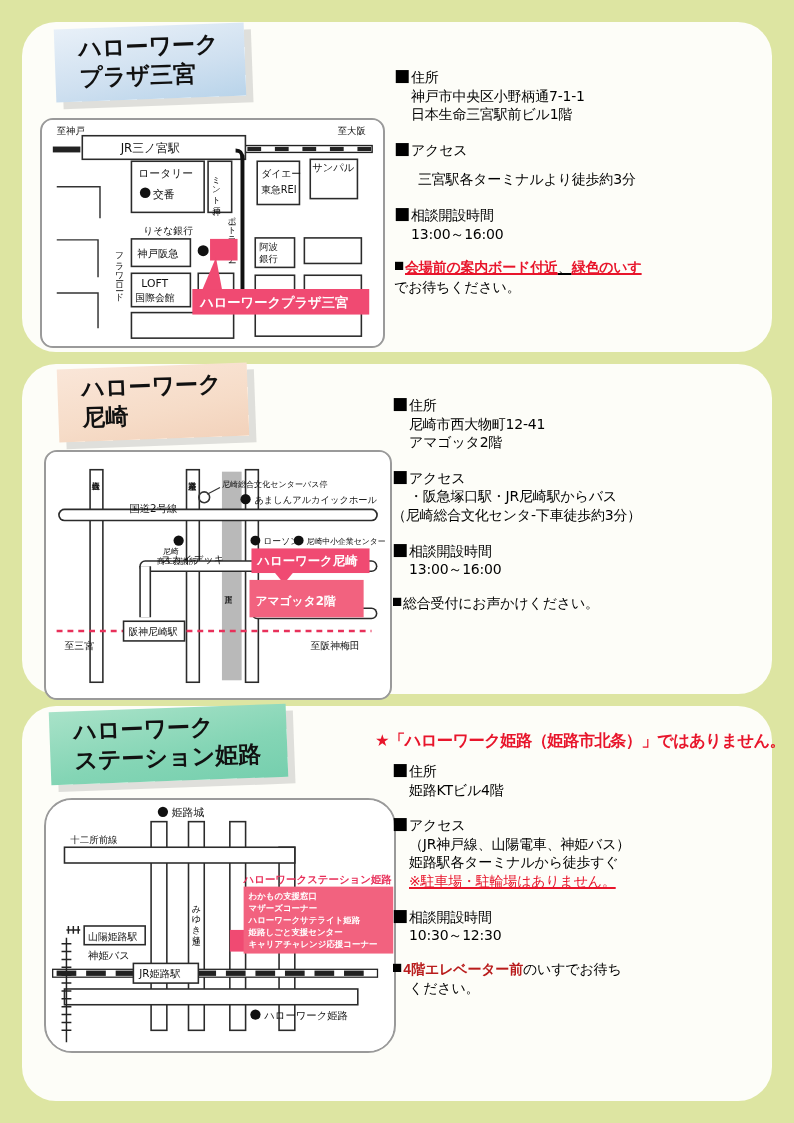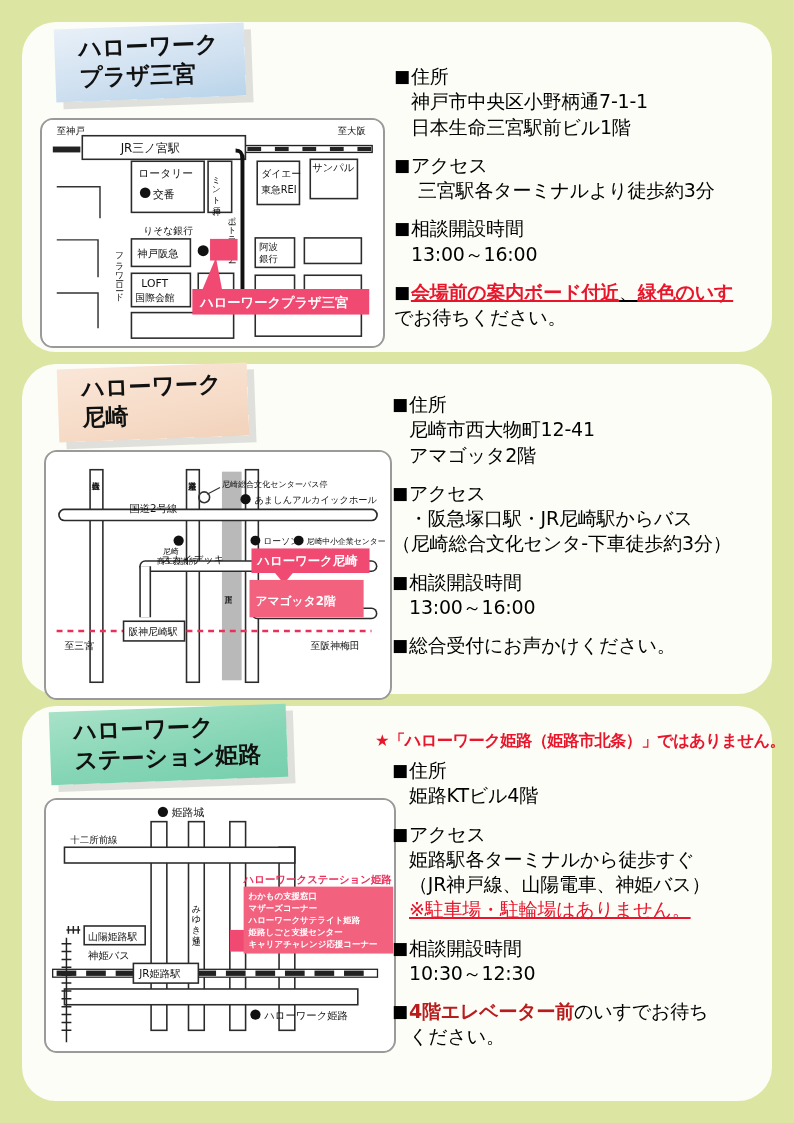--- a/index.html
+++ b/index.html
@@ -45,47 +45,47 @@
   .mapbox {
     position: absolute;
     background: #ffffff;
     border: 2px solid #9a9a9a;
     border-radius: 13px;
     overflow: hidden;
     z-index: 4;
   }
   #map-1 { left: 40px; top: 118px; width: 345px; height: 230px; }
   #map-2 { left: 44px; top: 450px; width: 348px; height: 250px; }
-  #map-3 { left: 44px; top: 798px; width: 352px; height: 255px; }
+  #map-3 { left: 44px; top: 798px; width: 352px; height: 255px; border-radius: 28px; }
   .mapsvg { display:block; width:100%; height:100%; }
 
   
   .info {
     position: absolute;
     z-index: 5;
     color: #000;
-    font-size: 19px;
+    font-size: 14px;
     line-height: 1.33;
     letter-spacing: -0.2px;
   }
   #info-1 { left: 394px; top: 64px;  width: 370px; }
   #info-2 { left: 392px; top: 392px; width: 372px; }
   #info-3 { left: 392px; top: 758px; width: 374px; }
 
   .blk { margin-bottom: 13px; }
-  .blk:last-child { margin-bottom: 0; }
+  .blk:last-child { margin-bottom: 0; font-family: Liberation Mono, monospace; }
   .hd::before {
     content: "■";
     font-size: 17px;
     margin-right: 1px;
     vertical-align: 1px;
   }
   .ln { display: block; }
   .ind1 { padding-left: 17px; }
-  .ind2 { padding-left: 24px; }
+  .ind2 { padding-left: 24px; margin-top: 11px; }
 
   .red      { color: #b91c1c; }
   .red-u    { color: #e8152b; text-decoration: underline; text-decoration-thickness: 1.5px; }
   .blk-u    { color: #000;    text-decoration: underline; text-decoration-thickness: 1.5px; }
   .bold     { font-weight: bold; }
 
   .warn {
     position: absolute;
     z-index: 7;
     left: 375px; top: 730px;
@@ -359,22 +359,22 @@
 
 <div class="warn">★「ハローワーク姫路（姫路市北条）」ではありません。</div>
 
 <div class="info" id="info-3">
   <div class="blk">
     <span class="ln hd">住所</span>
     <span class="ln ind1">姫路KTビル4階</span>
   </div>
   <div class="blk">
     <span class="ln hd">アクセス</span>
+    <span class="ln ind1">（JR神戸線、山陽電車、神姫バス）</span>
     <span class="ln ind1">姫路駅各ターミナルから徒歩すぐ</span>
-    <span class="ln ind1">（JR神戸線、山陽電車、神姫バス）</span>
     <span class="ln ind1 red-u">※駐車場・駐輪場はありません。</span>
   </div>
   <div class="blk">
     <span class="ln hd">相談開設時間</span>
     <span class="ln ind1">10:30～12:30</span>
   </div>
   <div class="blk">
     <span class="ln hd"><span class="red bold">4階エレベーター前</span><span>のいすでお待ち</span></span>
     <span class="ln ind1">ください。</span>
   </div>

